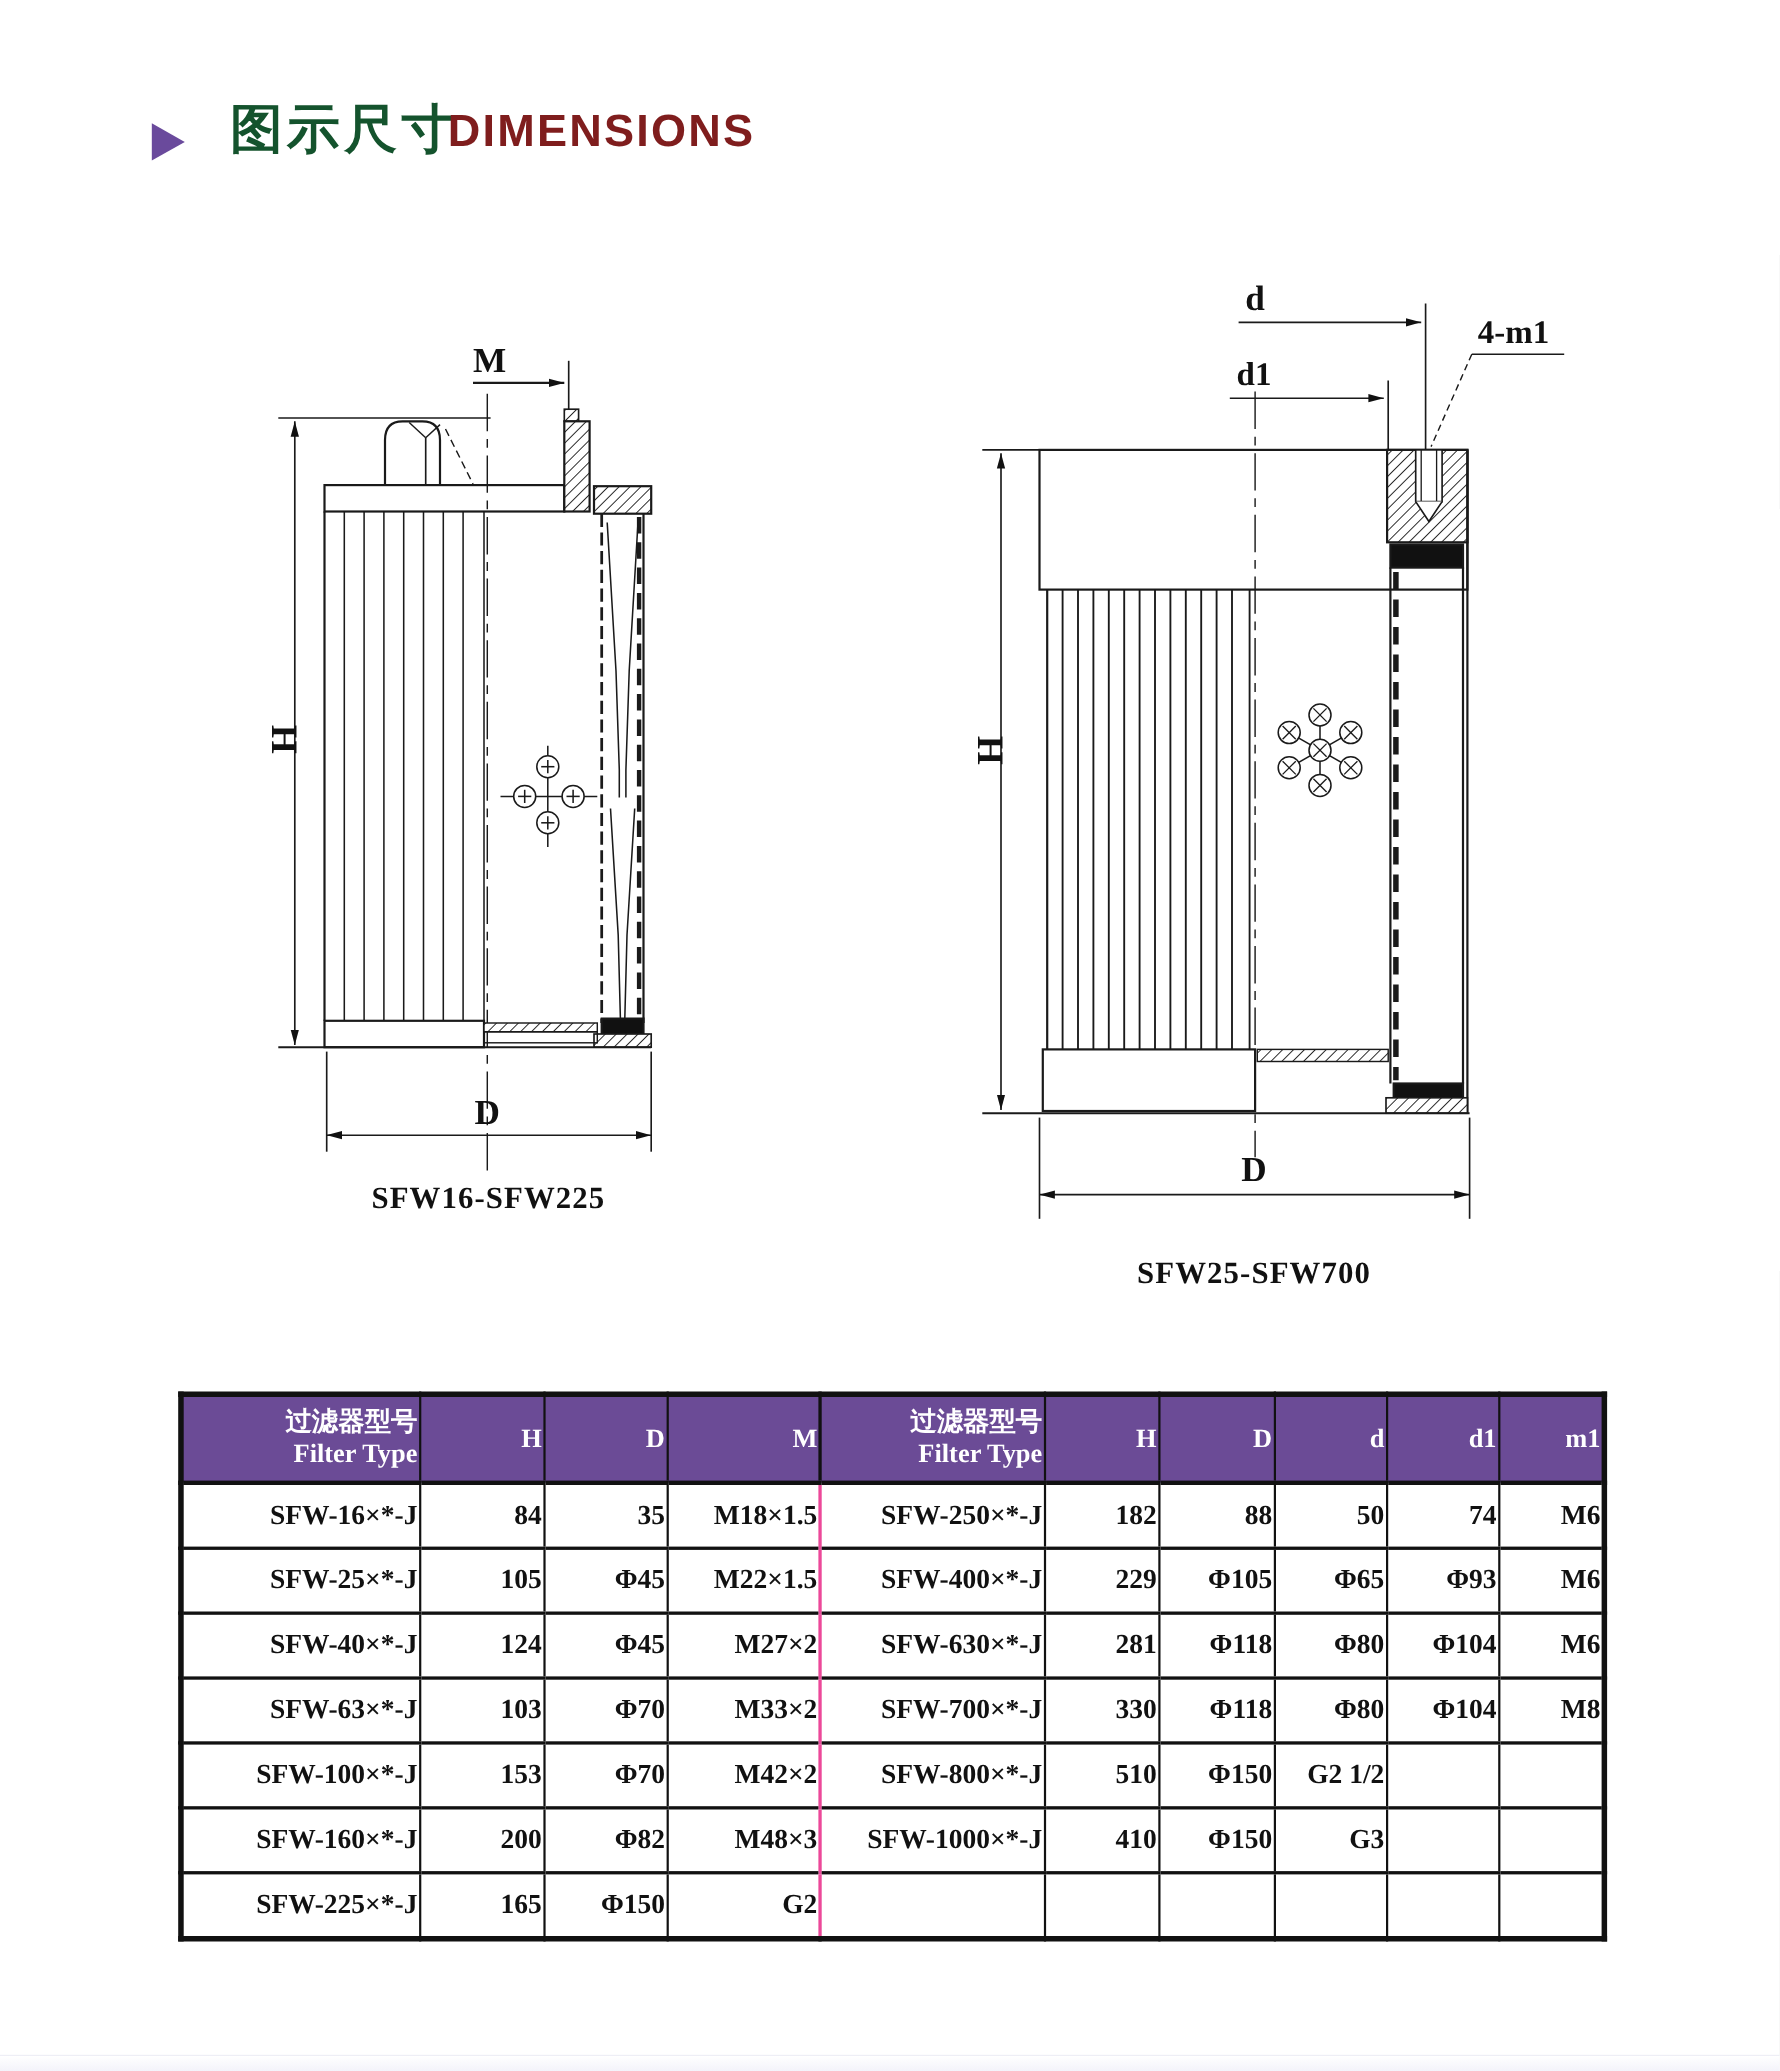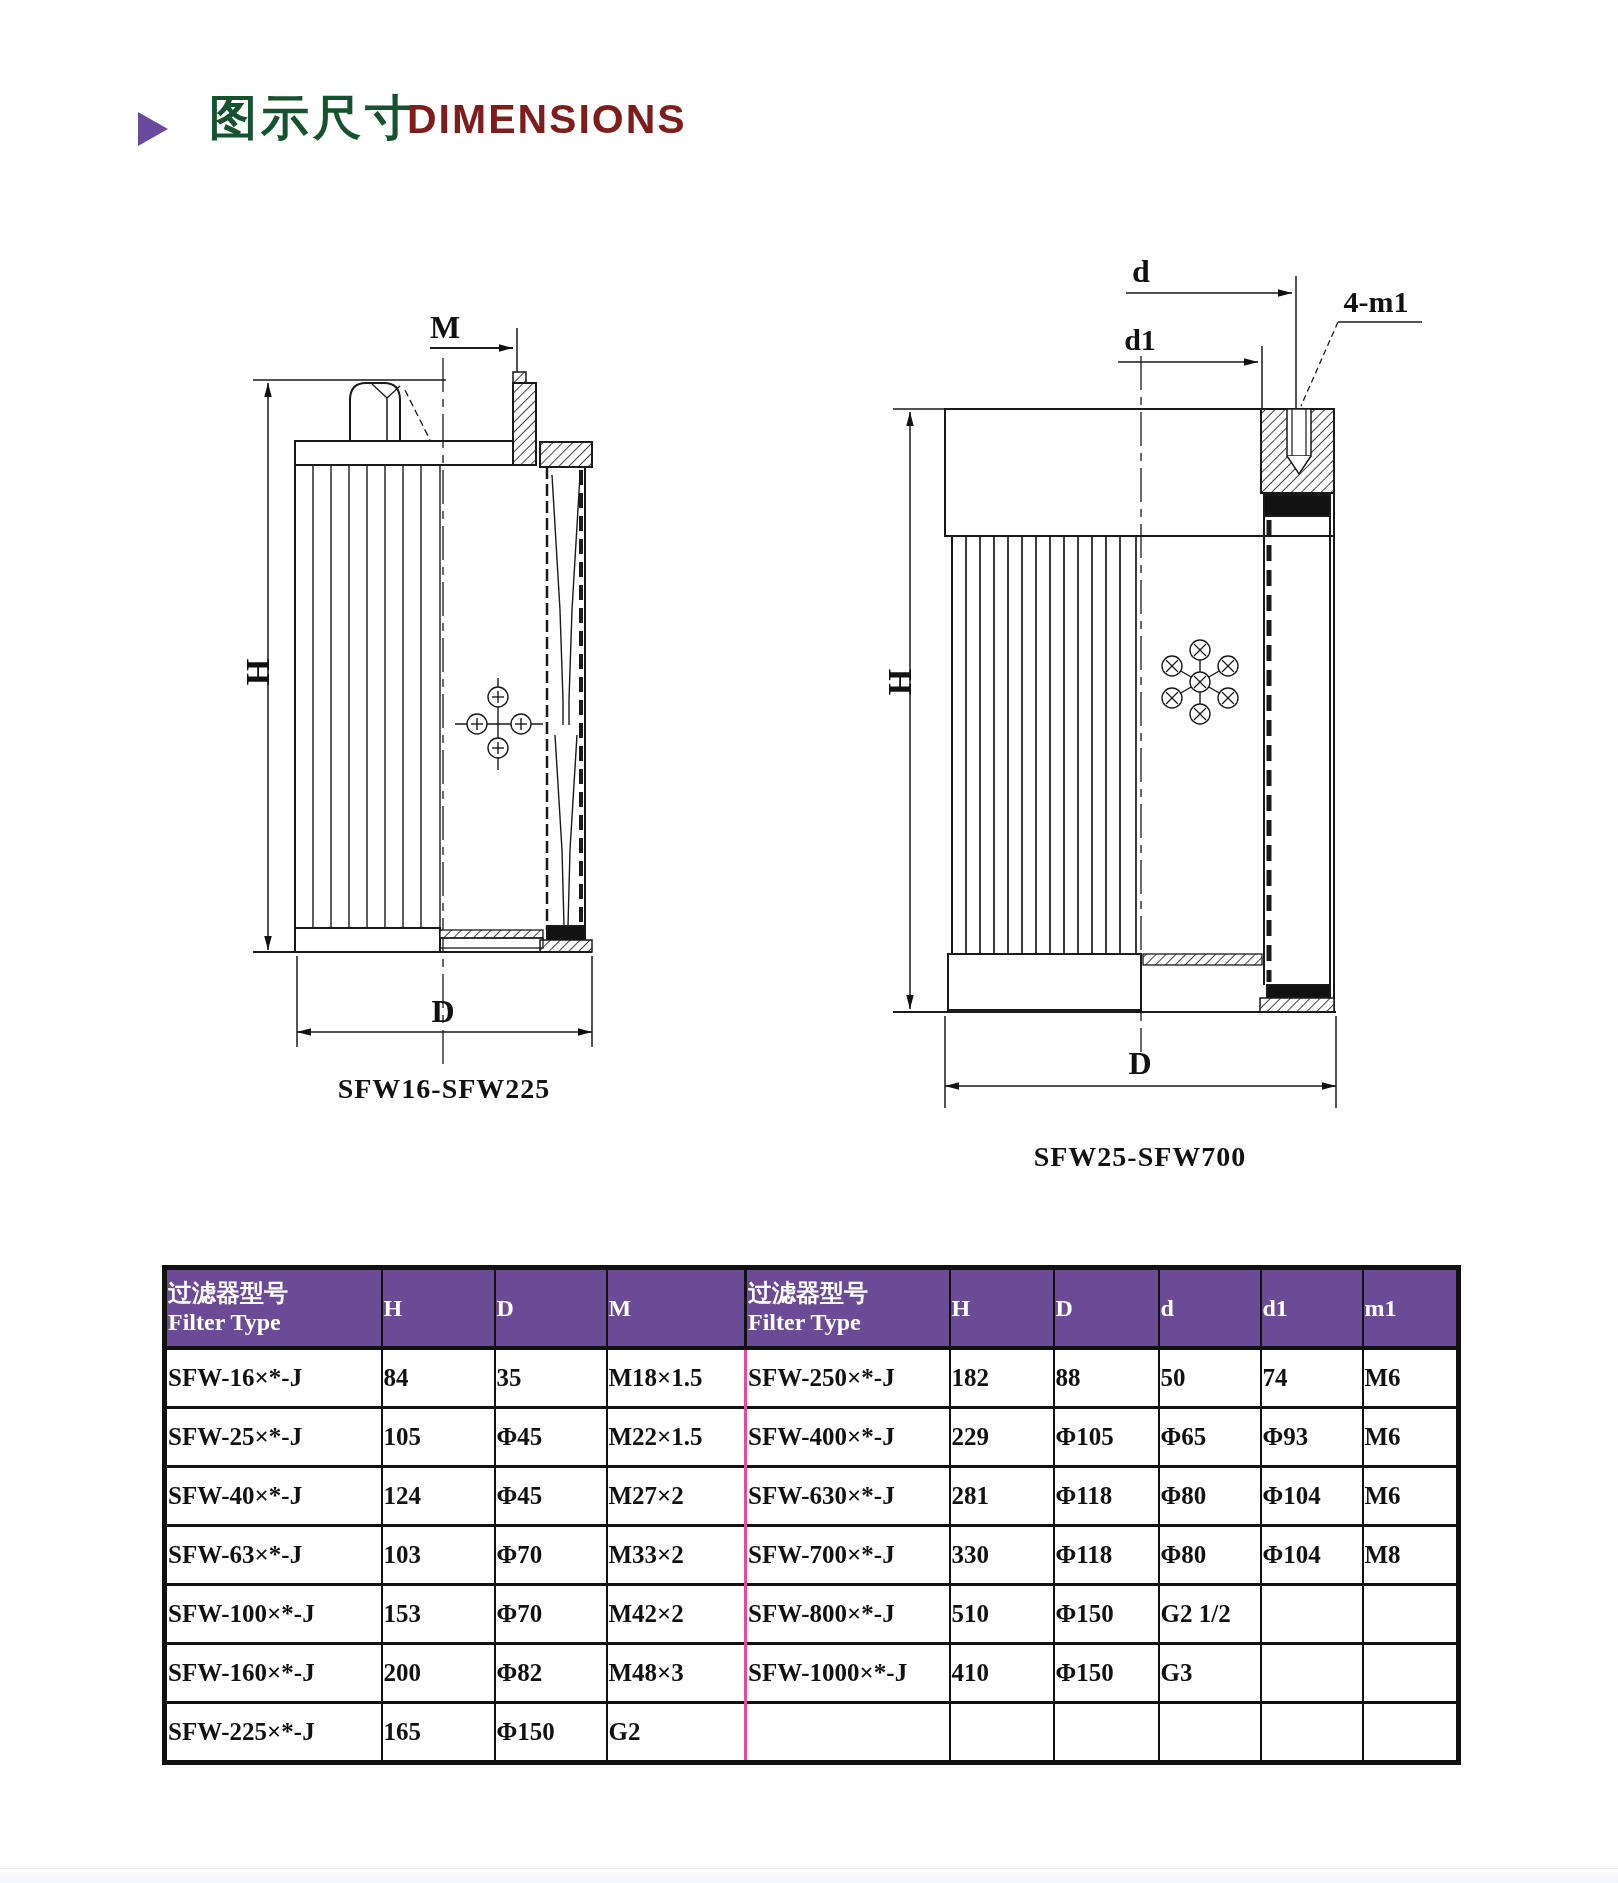--- a/index.html
+++ b/index.html
@@ -12,21 +12,21 @@
         font-size:48px;font-weight:bold;color:#14532d;letter-spacing:4px;}
   .title-en{position:absolute;left:407px;top:96px;font-family:"Liberation Sans",sans-serif;
         font-size:41px;font-weight:bold;color:#7f1d1d;letter-spacing:2px;}
   
   .drawing{position:absolute;}
   .drawing-left{left:200px;top:280px;width:420px;height:840px;}
   .drawing-right{left:860px;top:240px;width:565px;height:945px;}
   svg text{font-family:"Liberation Serif",serif;font-weight:bold;fill:#111;}
   
   table.dim-table{position:absolute;left:162px;top:1265px;width:1294px;border-collapse:collapse;
-        table-layout:fixed;text-align:left;border:5px solid #111;}
+        table-layout:fixed;text-align:right;border:5px solid #111;}
   table.dim-table th{background:#6b4b96;color:#fff;height:74px;font-size:24px;line-height:1.2;
         font-weight:bold;border-left:2px solid #111;border-bottom:4px solid #111;vertical-align:middle;
         font-family:"Liberation Serif",serif;}
   table.dim-table th:first-child{border-left:none;}
   table.dim-table th.group-split{border-left:3px solid #111;}
   table.dim-table td{height:54px;font-size:25px;font-weight:bold;border-left:2px solid #111;
         border-top:3px solid #111;vertical-align:middle;background:#fff;color:#111;}
   table.dim-table td:first-child{border-left:none;}
   table.dim-table td.group-split{border-left:3px solid #ec4899;}
   .page-bottom-edge{position:absolute;left:0;bottom:0;width:100%;height:14px;

